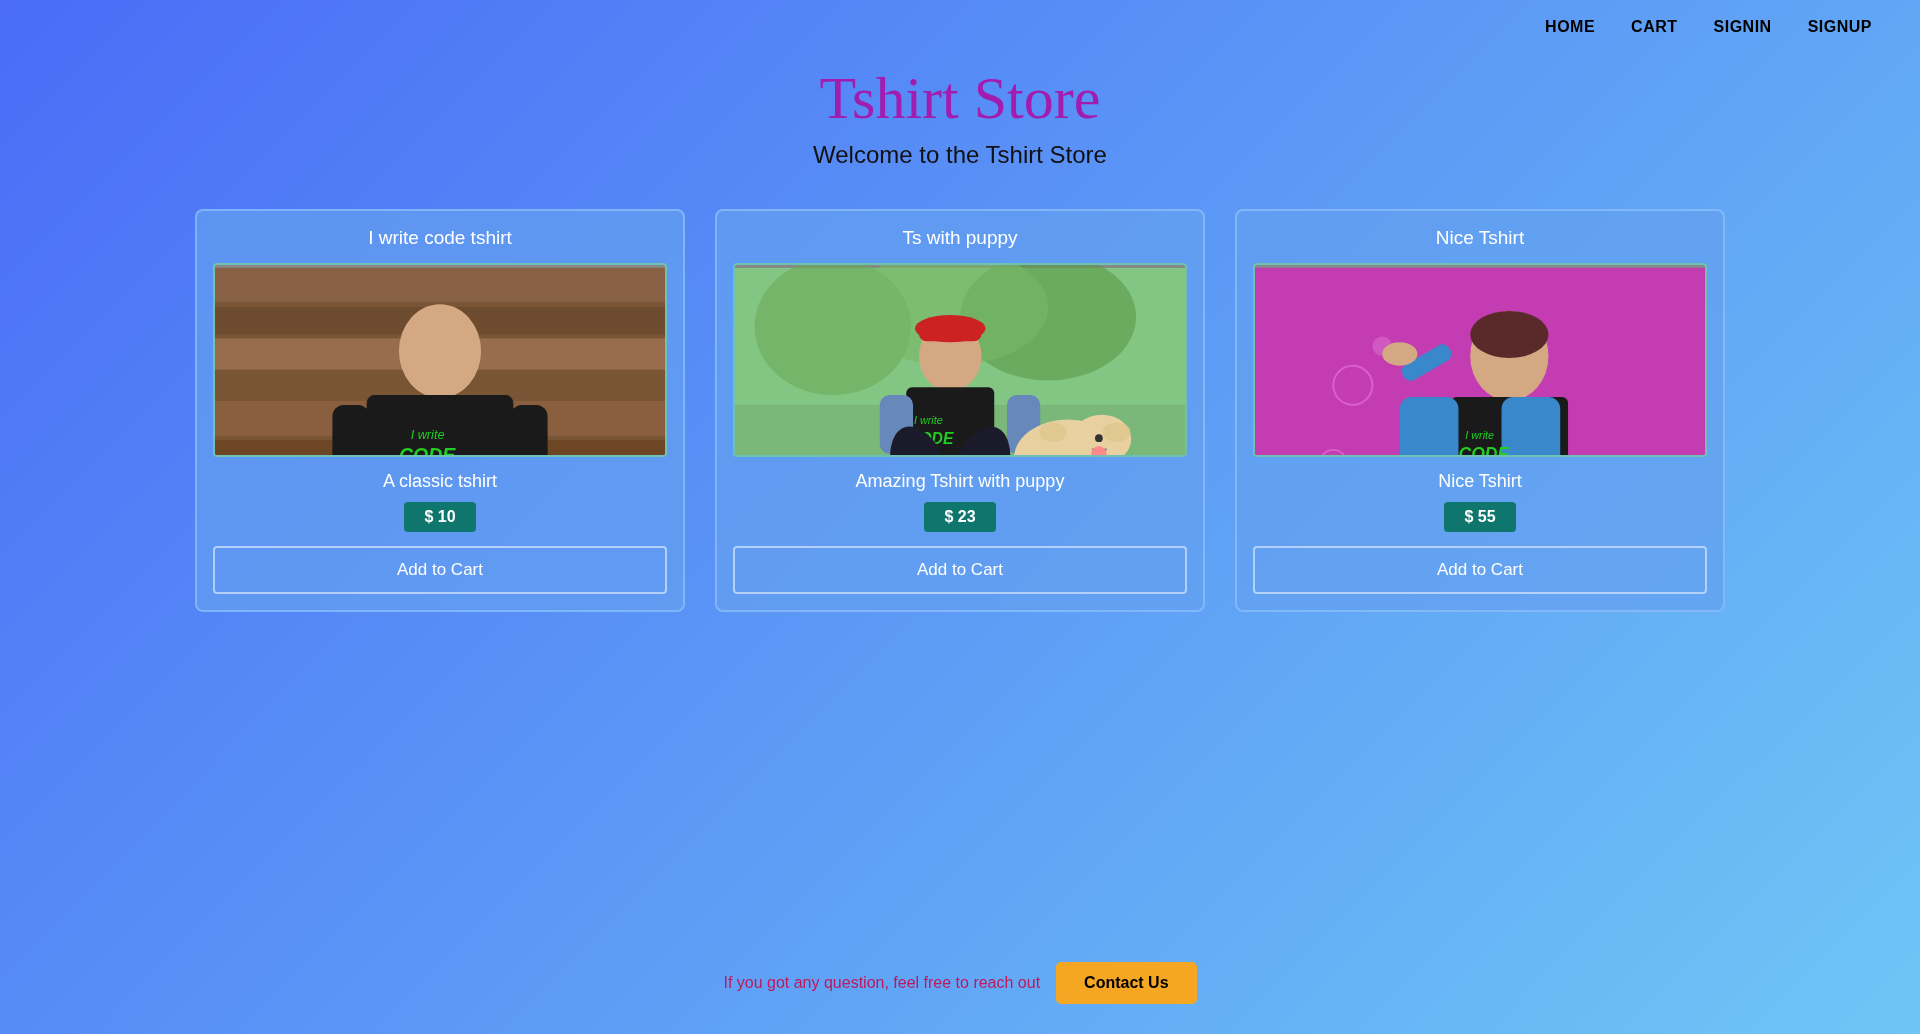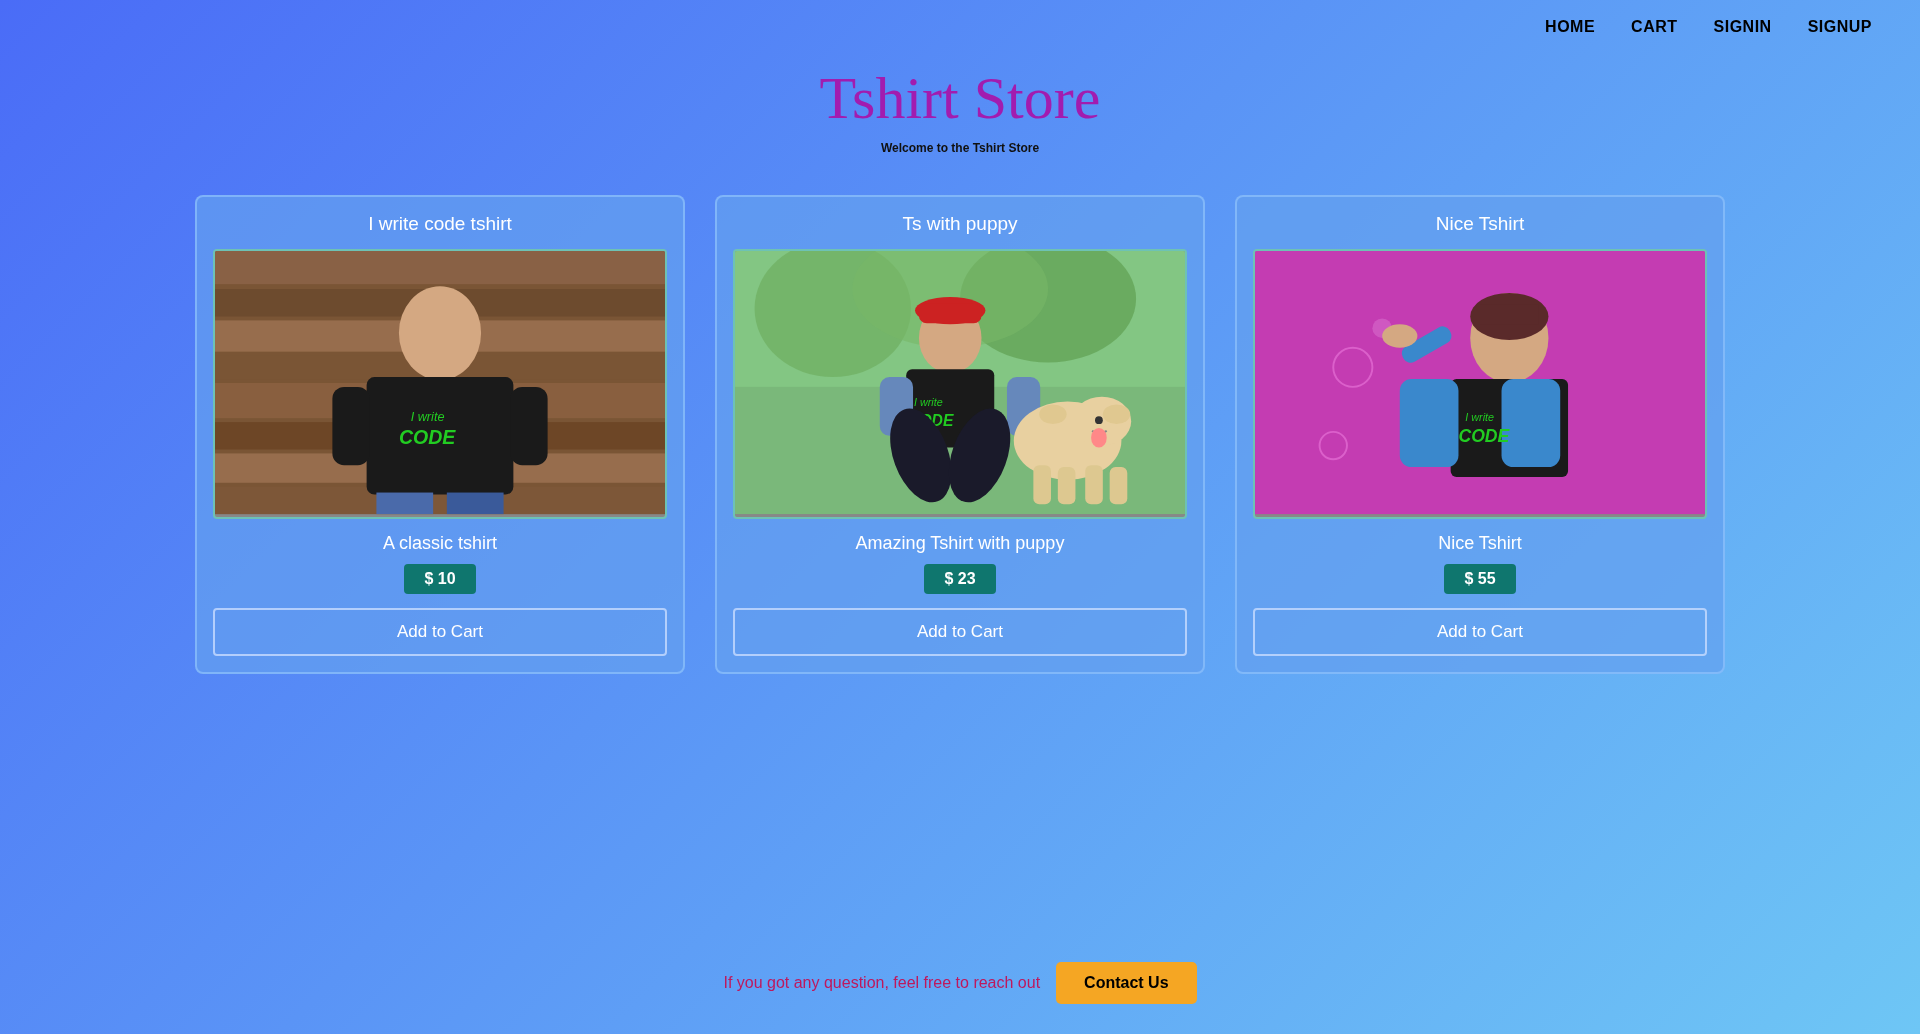--- a/index.html
+++ b/index.html
@@ -41,22 +41,22 @@
     }
 
     .header h1 {
       font-size: 60px;
       font-weight: 400;
       color: #a21caf;
       font-family: Georgia, serif;
     }
 
     .header p {
-      font-size: 12px;
-      font-weight: 700;
+      font-size: 24px;
+      font-weight: 400;
       color: #111;
       margin-top: 8px;
     }
 
     
     .products-grid {
       display: flex;
       justify-content: center;
       gap: 30px;
       padding: 10px 60px 60px;
@@ -79,24 +79,24 @@
       font-weight: 500;
       margin-bottom: 14px;
       text-align: center;
     }
 
     .product-card .image-container {
       width: 100%;
       border: 2px solid rgba(100, 220, 200, 0.7);
       border-radius: 4px;
       overflow: hidden;
-      height: 270px;
+      height: 194px;
       background: #888;
       display: flex;
-      align-items: flex-end;
+      align-items: flex-start;
       justify-content: center;
     }
 
     .product-card .description {
       color: #fff;
       font-size: 18px;
       font-weight: 500;
       margin-top: 14px;
       margin-bottom: 10px;
     }

